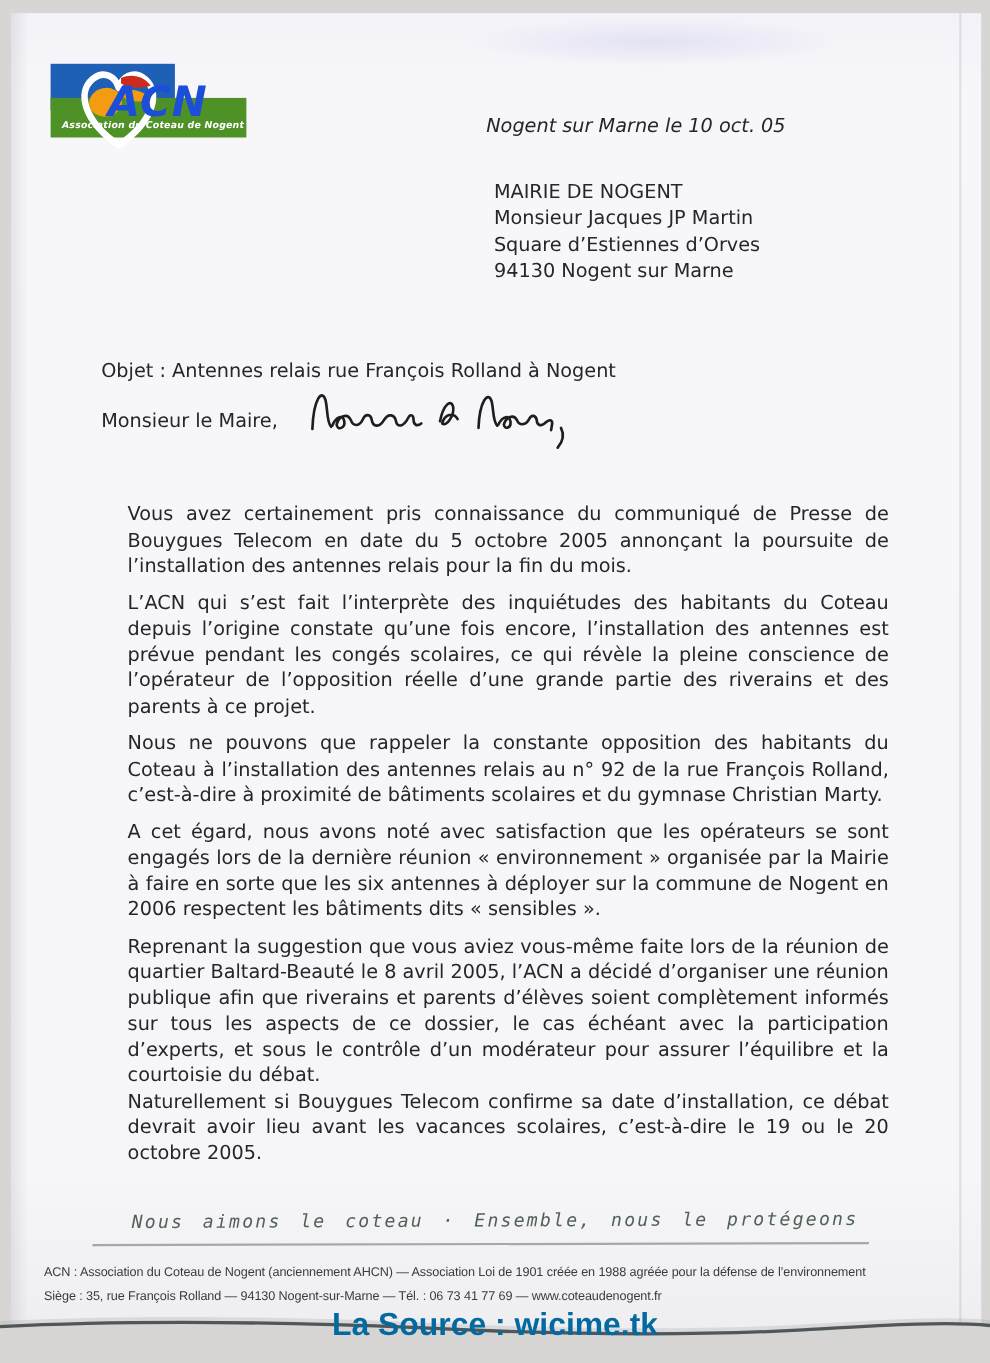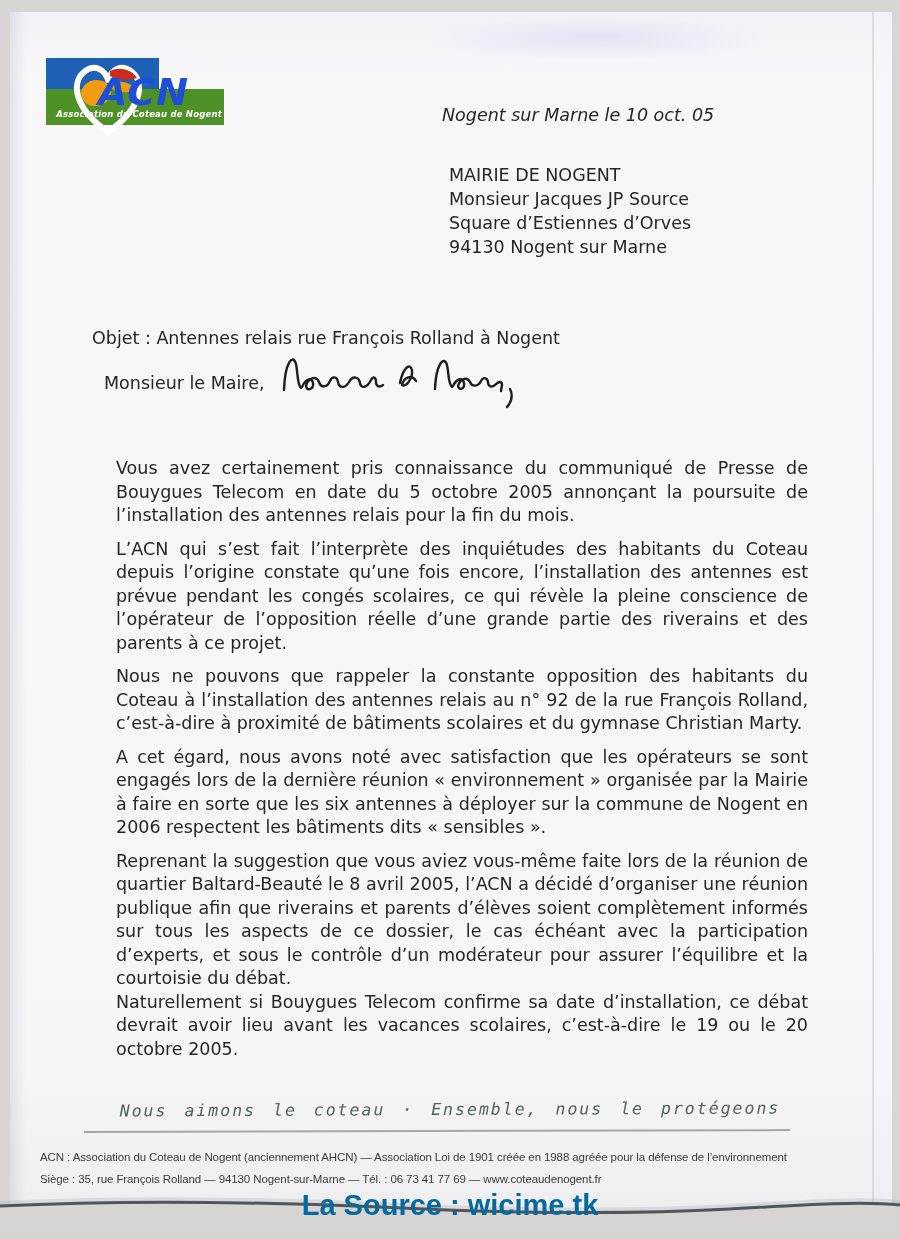--- a/index.html
+++ b/index.html
@@ -21,21 +21,21 @@
   .logo .acn{position:absolute;left:52px;top:16px;width:130px;z-index:5;color:#1d4ed8;
          font-size:38px;line-height:40px;font-weight:800;font-style:italic;letter-spacing:1px;}
   .logo .tagline{position:absolute;left:2px;top:53px;width:174px;z-index:5;color:#fff;
          font-size:8.5px;font-weight:700;font-style:italic;text-align:right;letter-spacing:.2px;}
   .logo svg.heart{position:absolute;left:6px;top:2px;z-index:4;}
   
   .txt{color:#26262a;font-size:17.5px;line-height:23.5px;}
   .dateline{position:absolute;left:442px;top:104px;z-index:3;font-style:italic;}
   .address{position:absolute;left:449px;top:163px;z-index:3;line-height:24px;}
   .subject{position:absolute;left:92px;top:327px;z-index:3;}
-  .salutation{position:absolute;left:104px;top:372px;z-index:3;}
+  .salutation{position:absolute;left:92px;top:372px;z-index:3;}
   .hand-salut{position:absolute;left:272px;top:336px;z-index:3;}
   .bodytext{position:absolute;left:92px;top:457px;width:692px;z-index:3;margin-left:24px;}
   .para{margin:0 0 10px 0;text-align:justify;}
   .para.joined{margin-bottom:0;}
   
   .slogan{position:absolute;left:0;top:1100px;width:900px;text-align:center;z-index:3;
         font-family:"DejaVu Sans Mono",monospace;font-style:italic;font-size:16.5px;
         letter-spacing:2px;word-spacing:5px;color:#51615a;transform:rotate(-.25deg);}
   .slogan-rule{position:absolute;left:84px;top:1130px;width:706px;height:2px;z-index:3;
         background:#8d8d8d;opacity:.75;transform:rotate(-.15deg);}
@@ -66,21 +66,21 @@
       <path d="M58,13 C68,8 80,12 85,20 C75,23 65,22 58,18 Z" fill="#cc2b1d"></path>
       <path d="M60,24 C72,22 82,27 85,32 C75,36 65,34 59,30 Z" fill="#f39c12"></path>
     </svg>
     <div class="acn">ACN</div>
     <div class="tagline">Association du Coteau de Nogent</div>
   </div>
 
   <div class="txt dateline">Nogent sur Marne le 10 oct. 05</div>
   <div class="txt address">
     <div>MAIRIE DE NOGENT</div>
-    <div>Monsieur Jacques JP Source</div>
+    <div>Monsieur Jacques JP Martin</div>
     <div>Square d’Estiennes d’Orves</div>
     <div>94130 Nogent sur Marne</div>
   </div>
 
   <div class="txt subject">Objet : Antennes relais rue François Rolland à Nogent</div>
   <div class="txt salutation">Monsieur le Maire,</div>
 
   <svg class="hand-salut" width="295" height="78" viewBox="0 0 295 78">
     <g fill="none" stroke="#1e1e1e" stroke-width="2.4" stroke-linecap="round" stroke-linejoin="round">
       <path d="M12,54 C13,26 21,17 24,28 C26,37 25,48 29,52"></path>

